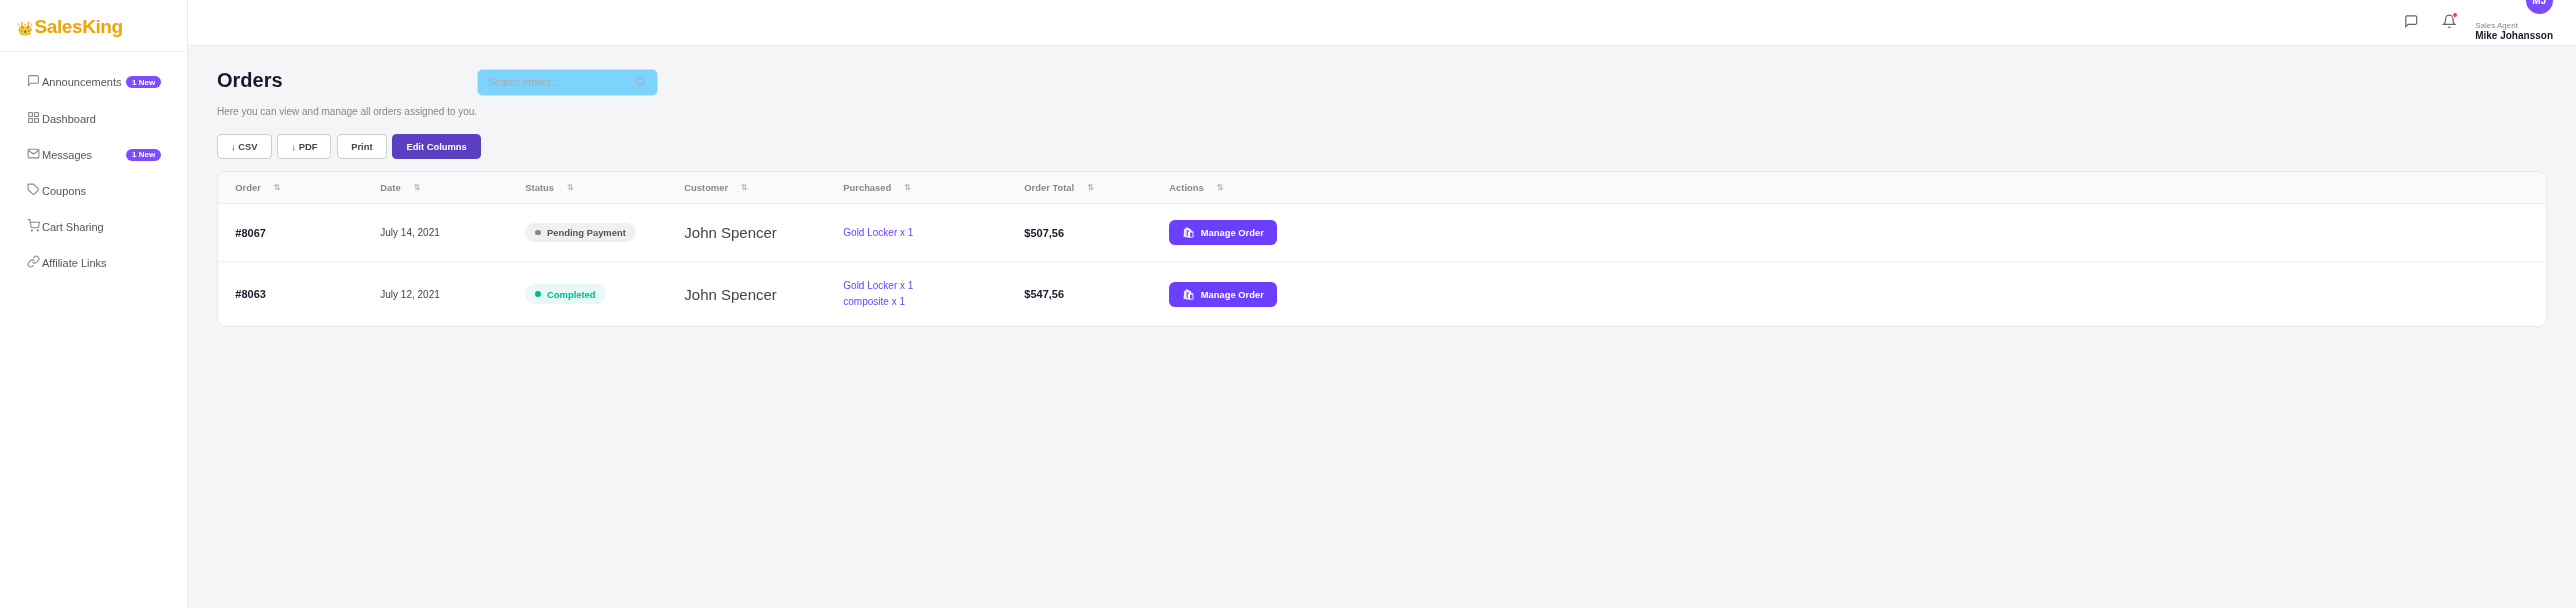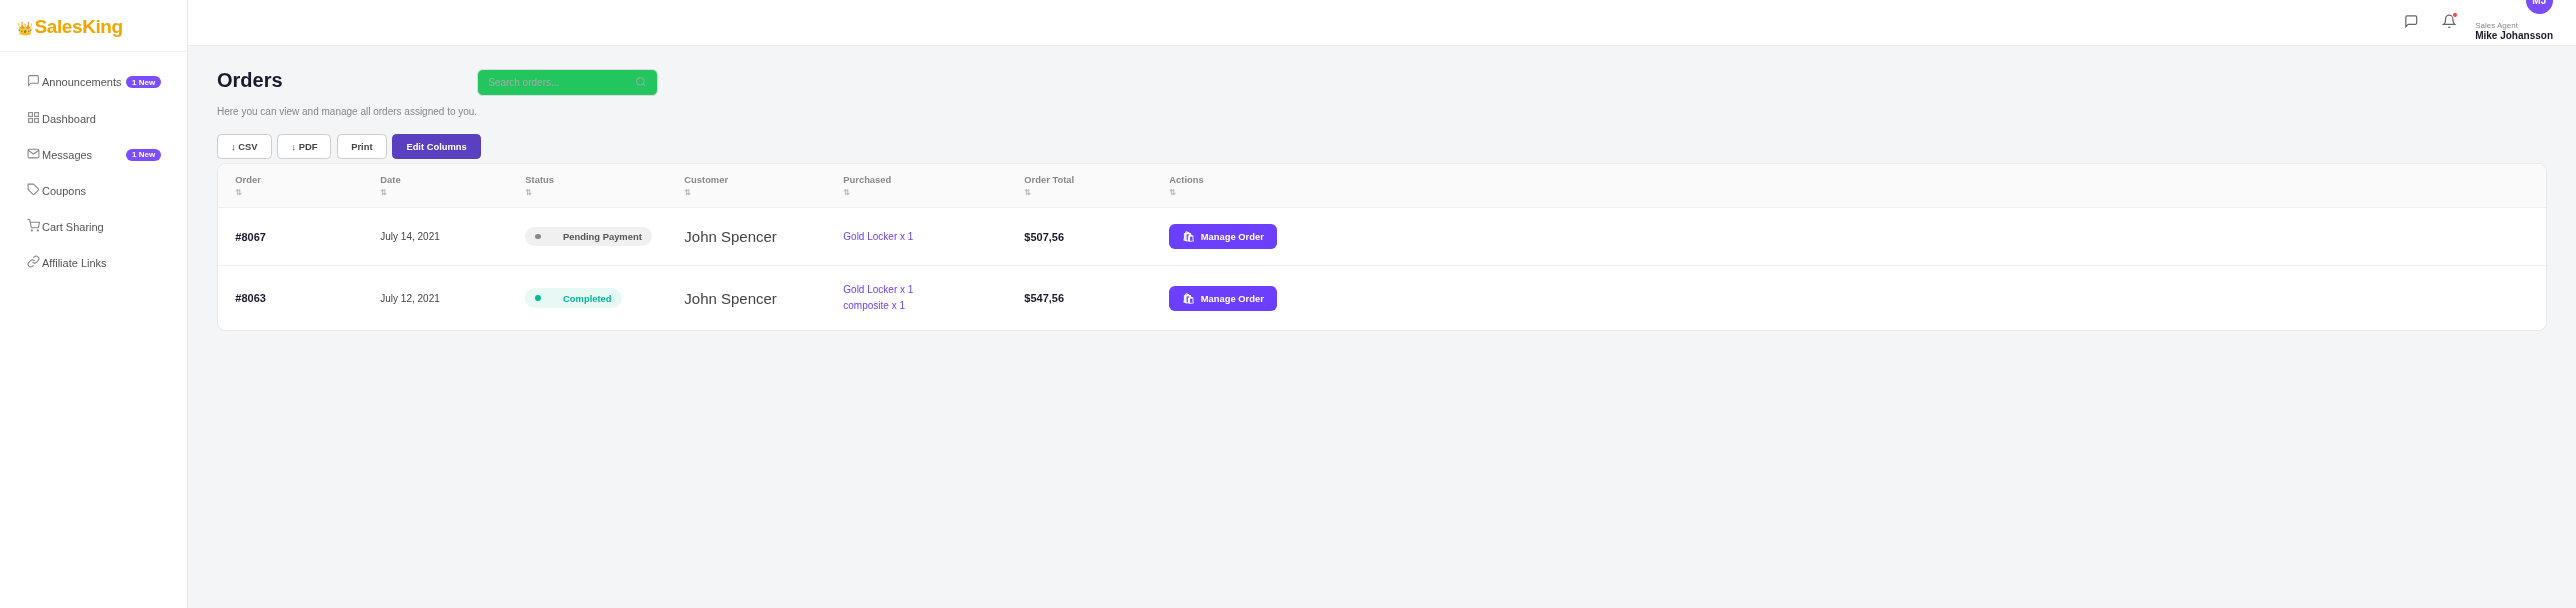--- a/index.html
+++ b/index.html
@@ -142,21 +142,21 @@
       color: #1a1a2e;
     }
     .page-subtitle {
       font-size: 10px;
       color: #888;
       margin-top: 14px;
     }
     .search-box {
       display: flex;
       align-items: center;
-      background: #22c55e;
+      background: #7dd3fc;
       border: 0.7px solid #ddd;
       border-radius: 5.8px;
       padding: 5.8px 10px;
       gap: 17px;
       min-width: 159px;
     }
     .search-box input {
       border: none;
       outline: none;
       font-size: 10px;
@@ -164,21 +164,21 @@
       background: transparent;
       width: 130px;
     }
     .search-box input::placeholder { color: #aaa; }
     .search-icon { color: #aaa; font-size: 11.6px; }
 
     
     .toolbar {
       display: flex;
       gap: 5.8px;
-      margin-bottom: 4px;
+      margin-bottom: 12px;
     }
     .toolbar-btn {
       padding: 5.8px 13px;
       border-radius: 4.3px;
       border: 1.1px solid #ccc;
       background: #fff;
       cursor: pointer;
       font-size: 9.4px;
       font-weight: 600;
       color: #444;
@@ -204,43 +204,43 @@
       grid-template-columns: 145px 145px 159px 159px 181px 145px 145px 43px;
       padding: 10px 17.3px;
       background: #fafafa;
       border-bottom: 0.7px solid #eee;
       font-size: 9.4px;
       color: #888;
       font-weight: 600;
     }
     .th-cell {
       display: flex;
-      gap: 3px;
-      flex-direction: column;
+      align-items: center;
+      gap: 13px;
     }
     .sort-icon { font-size: 8px; color: #bbb; }
     .table-row {
       display: grid;
       grid-template-columns: 145px 145px 159px 159px 181px 145px 145px 43px;
       padding: 16px 17.3px;
       border-bottom: 0.7px solid #f0f0f0;
       align-items: center;
     }
     .table-row:last-child { border-bottom: none; }
 
     .order-id { font-size: 11px; font-weight: 700; color: #1a1a2e; }
     .date-cell { font-size: 10px; color: #444; }
     .customer-cell { font-size: 15px; color: #444; }
     .purchased-cell { font-size: 10px; color: #6c3fff; line-height: 1.6; }
     .total-cell { font-size: 11px; font-weight: 700; color: #1a1a2e; }
 
     .status-badge {
       display: inline-flex;
       align-items: center;
-      gap: 22px;
+      gap: 6px;
       padding: 4.3px 10px;
       border-radius: 14.5px;
       font-size: 9.4px;
       font-weight: 600;
     }
     .status-badge.pending {
       background: #f0f0f0;
       color: #555;
     }
     .status-badge.completed {

